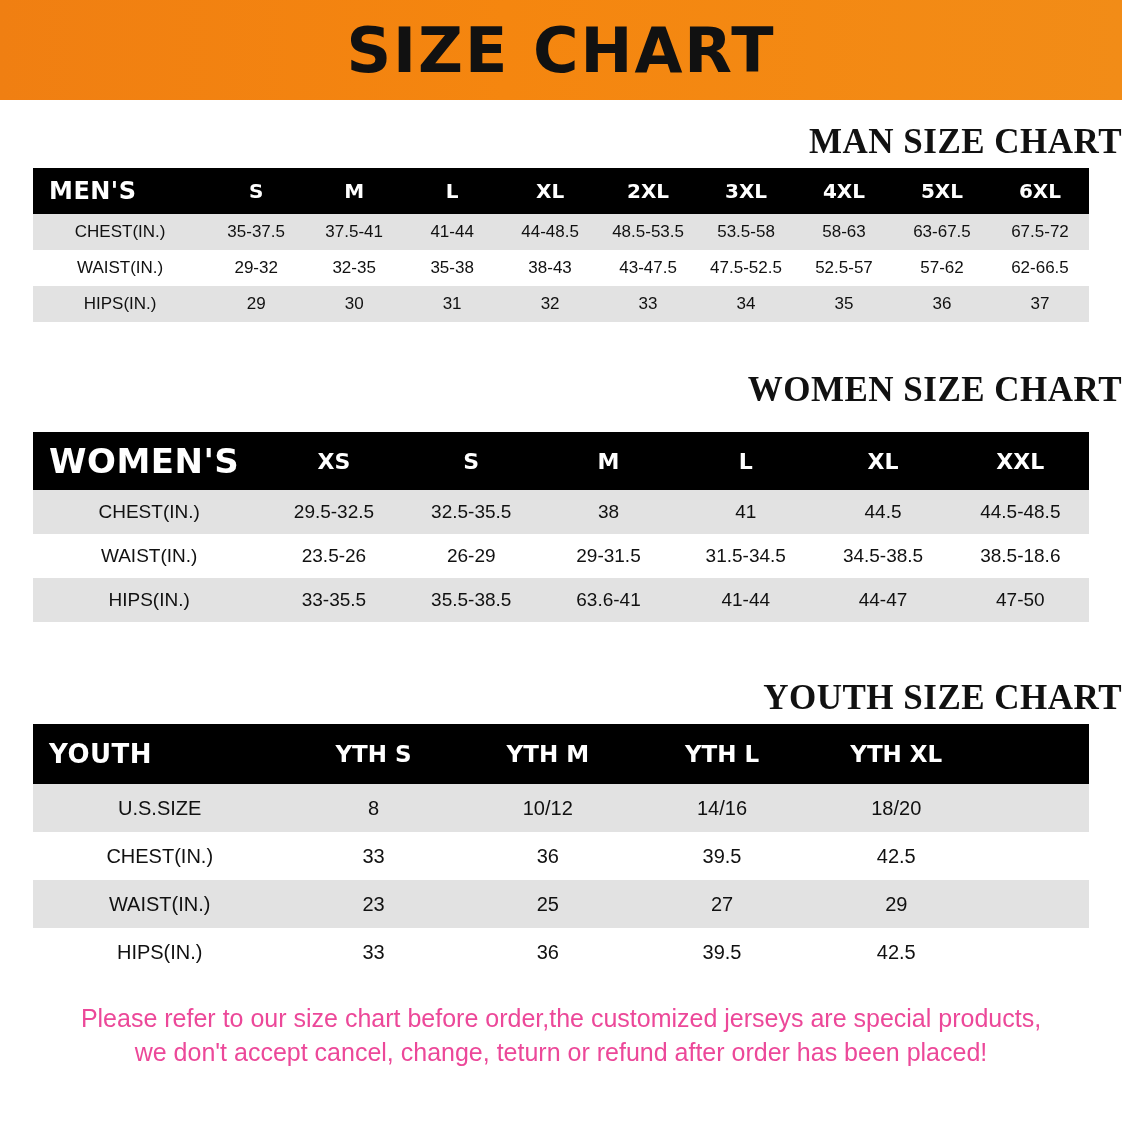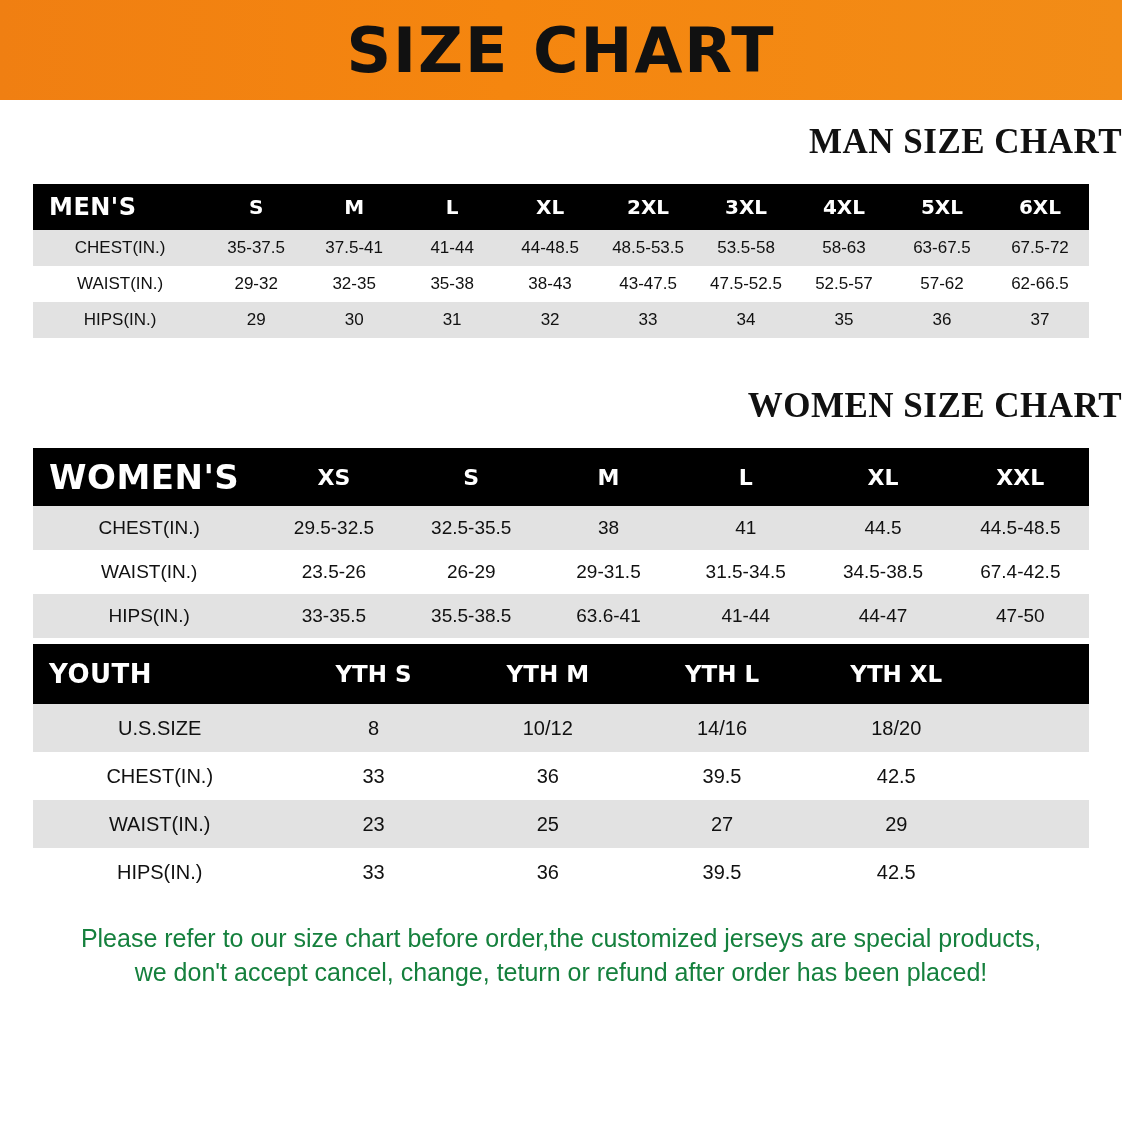--- a/index.html
+++ b/index.html
@@ -81,42 +81,42 @@
     color: #111111;
   }
   table.size tbody td.rowhead {
     text-align: center;
     font-weight: normal;
   }
   tr.band-light td { background: #e2e2e2; }
   tr.band-white td { background: #ffffff; }
 
   
-  .men-table { margin-top: 22px; }
+  .men-table { margin-top: 6px; }
   .men-table thead th { font-size: 20px; height: 44px; }
   .men-table thead th.rowhead { font-size: 24px; letter-spacing: 0.5px; }
   .men-table tbody td { font-size: 17px; height: 34px; }
   .men-table tbody td.rowhead { font-size: 17px; }
 
   
   .women-table { margin-top: 22px; }
   .women-table thead th { font-size: 22px; height: 56px; }
   .women-table thead th.rowhead { font-size: 34px; letter-spacing: 0.5px; }
   .women-table tbody td { font-size: 19px; height: 42px; }
 
   
   .youth-table { margin-top: 6px; }
   .youth-table thead th { font-size: 23px; height: 58px; }
   .youth-table thead th.rowhead { font-size: 26px; letter-spacing: 0.5px; }
   .youth-table tbody td { font-size: 20px; height: 46px; }
 
   
   .note {
     margin: 26px 42px 0 42px;
-    color: #15803d;
+    color: #ec4899;
     font-family: "Liberation Sans", sans-serif;
     font-size: 25px;
     line-height: 1.35;
     text-align: center;
   }
   .note-line { display: block; }
 </style>
 </head>
 <body>
 
@@ -216,35 +216,36 @@
           <td>44.5</td>
           <td>44.5-48.5</td>
         </tr>
         <tr class="band-white">
           <td class="rowhead">WAIST(IN.)</td>
           <td>23.5-26</td>
           <td>26-29</td>
           <td>29-31.5</td>
           <td>31.5-34.5</td>
           <td>34.5-38.5</td>
-          <td>67.4-42.5</td>
+          <td>38.5-18.6</td>
         </tr>
         <tr class="band-light">
           <td class="rowhead">HIPS(IN.)</td>
           <td>33-35.5</td>
           <td>35.5-38.5</td>
           <td>63.6-41</td>
           <td>41-44</td>
           <td>44-47</td>
           <td>47-50</td>
         </tr>
       </tbody>
     </table>
   </div>
 
+  <div class="section-title t-youth">YOUTH SIZE CHART</div>
   <div class="table-wrap">
     <table class="size youth-table">
       <colgroup>
         <col style="width:24%">
         <col span="4" style="width:16.5%">
         <col style="width:10%">
       </colgroup>
       <thead>
         <tr>
           <th class="rowhead">YOUTH</th>

